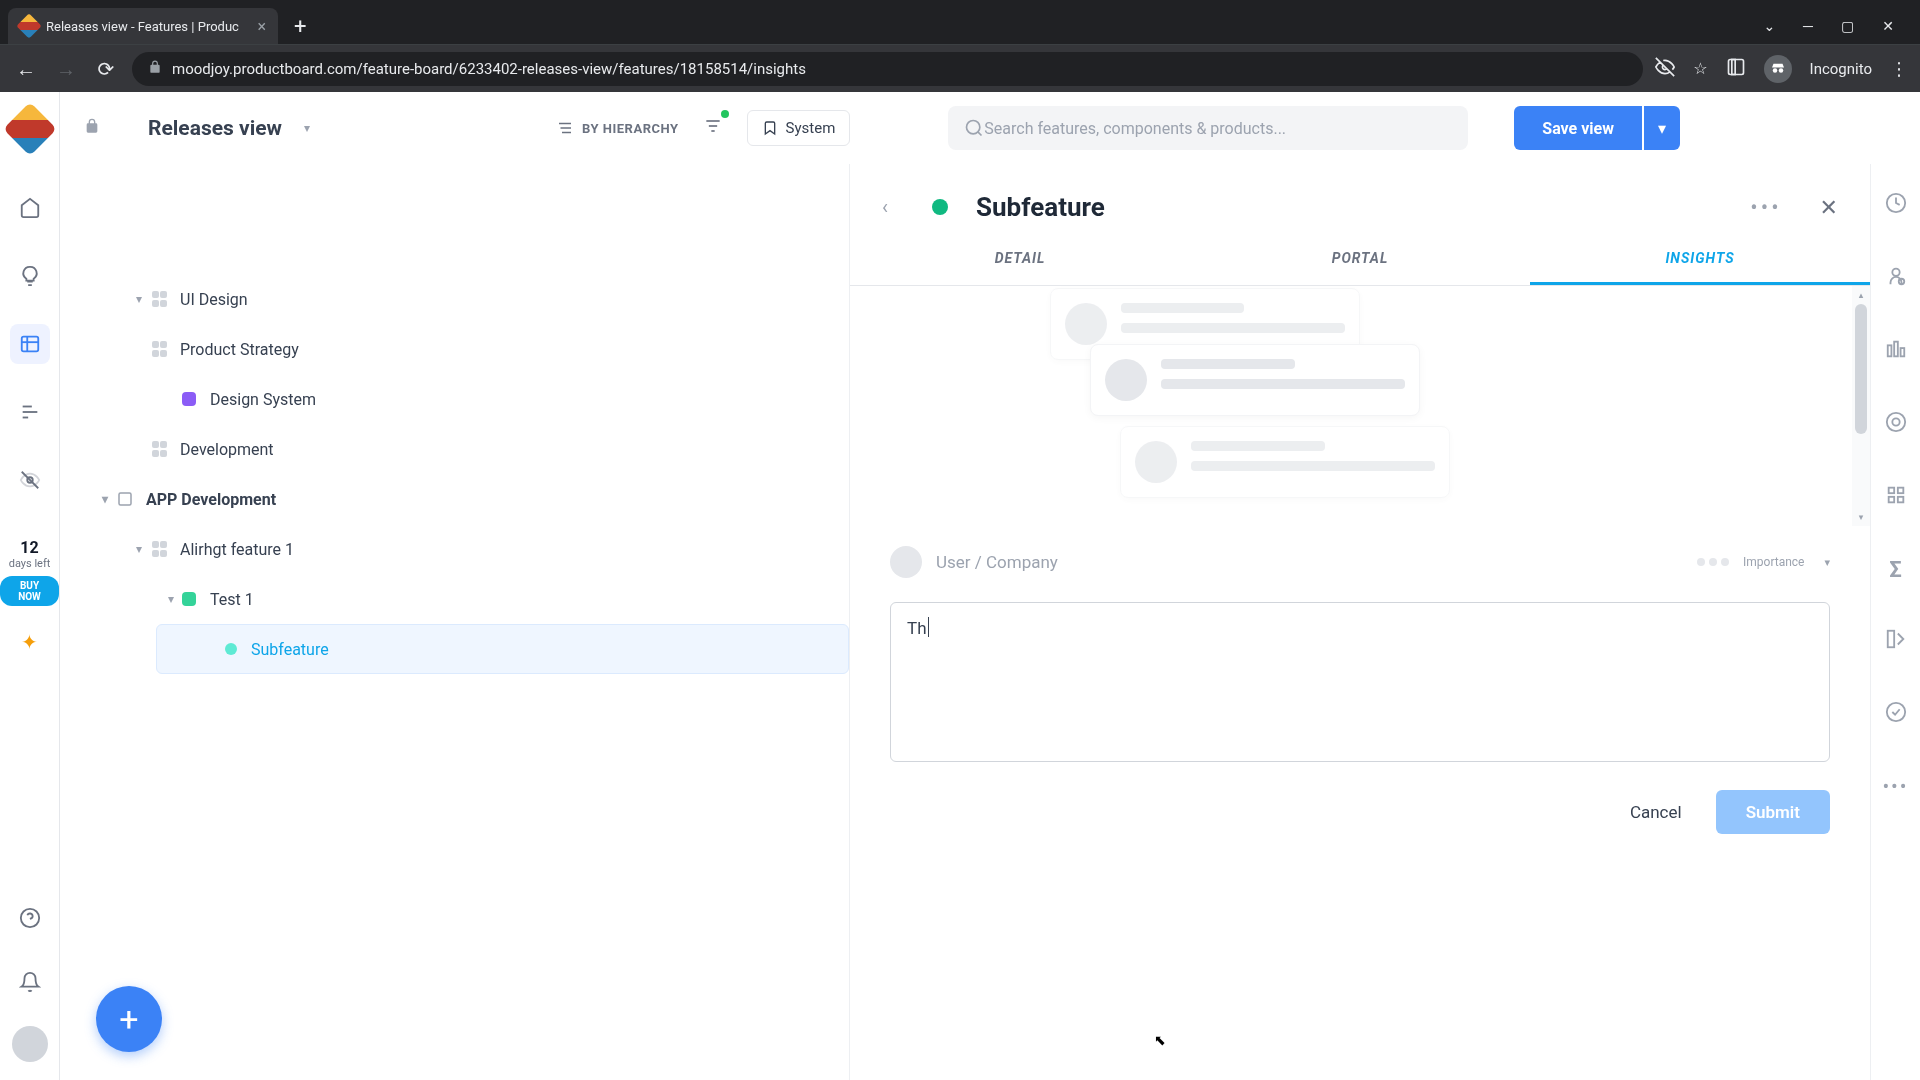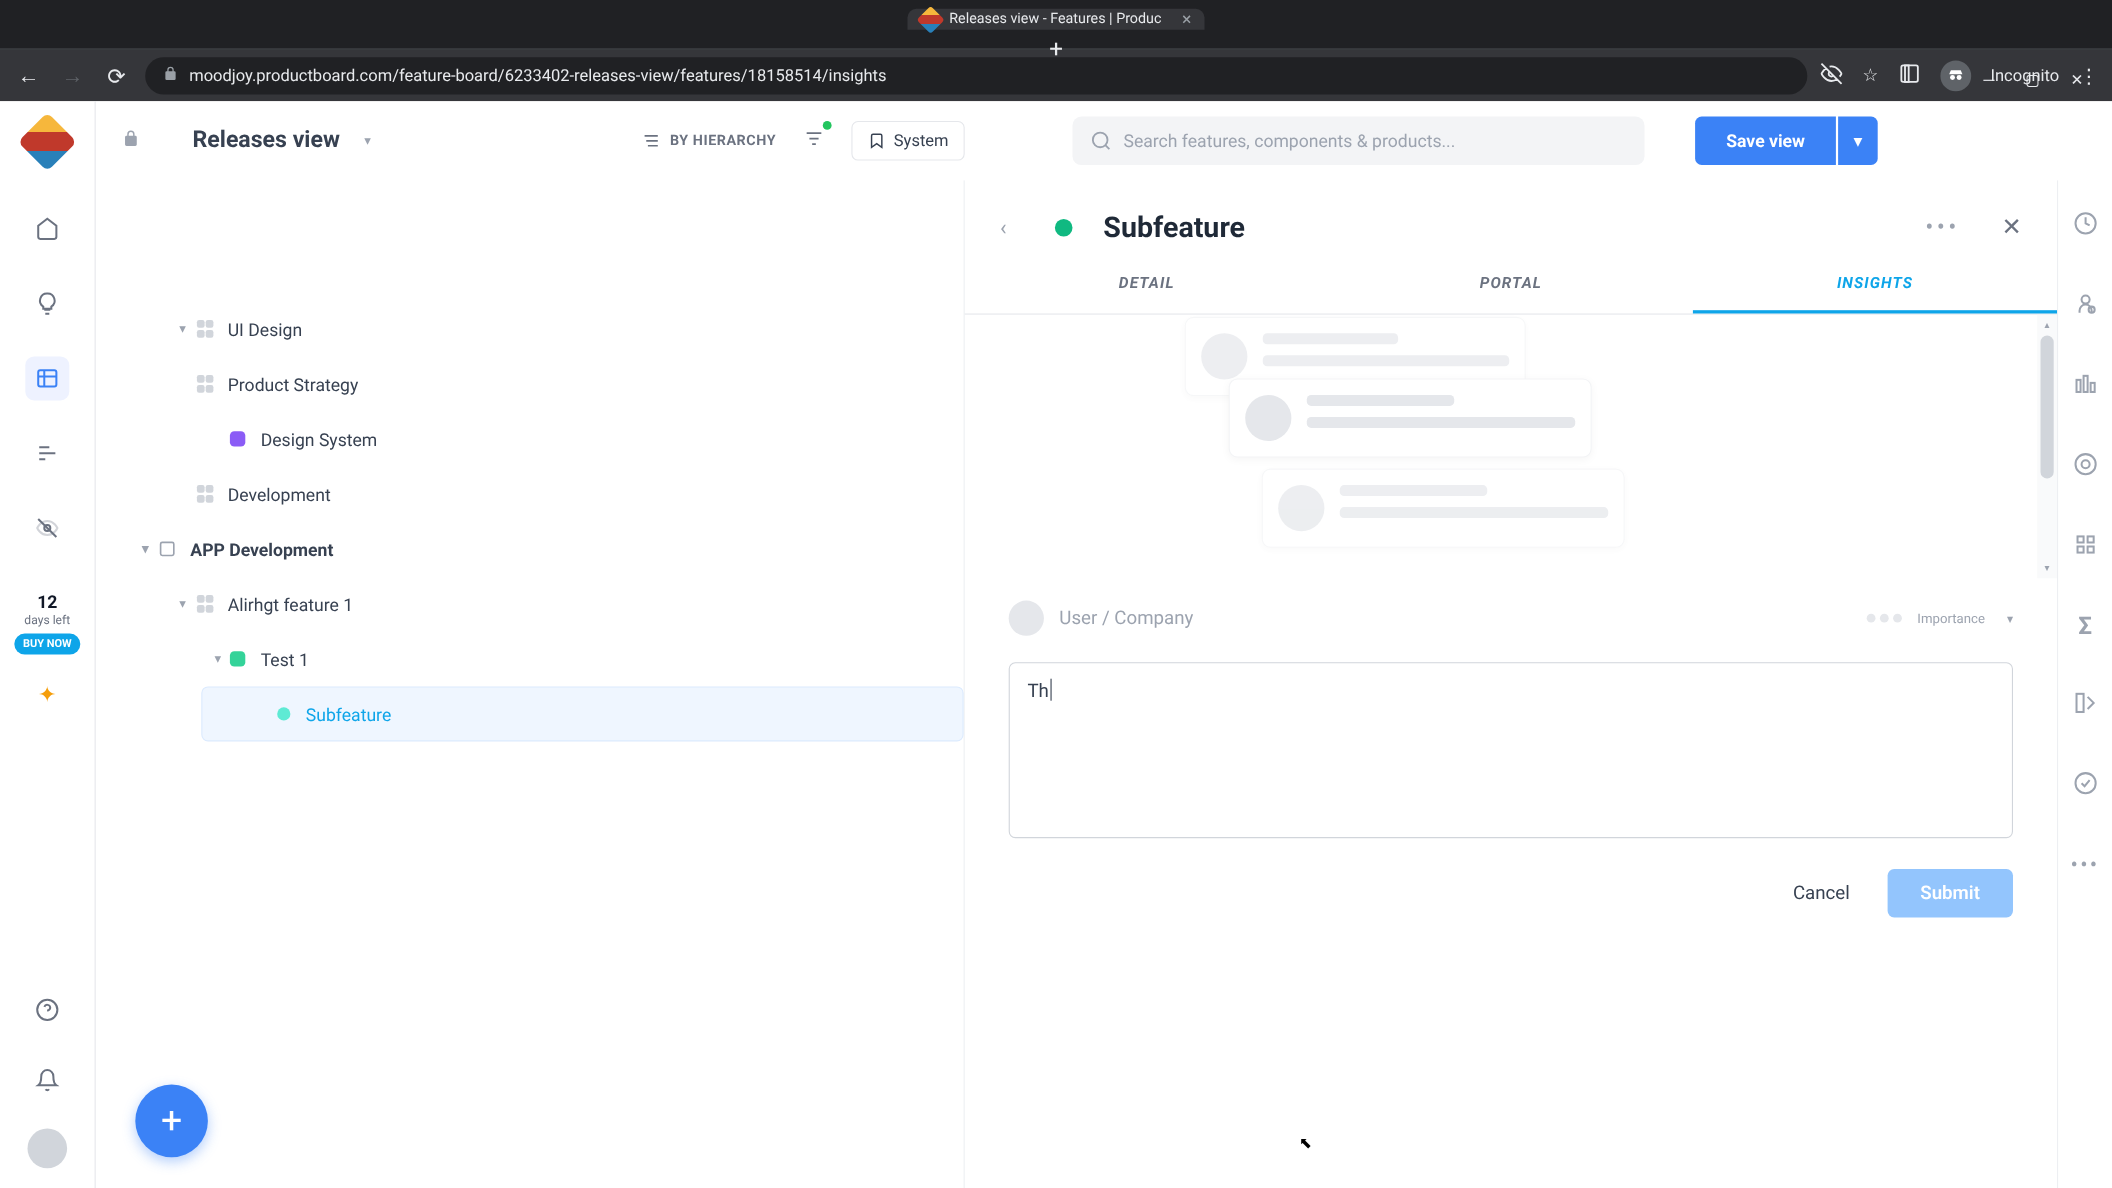--- a/index.html
+++ b/index.html
@@ -1,20 +1,20 @@
 <!DOCTYPE html>
 <html><head>
 <meta charset="utf-8">
 <style>
 * { margin: 0; padding: 0; box-sizing: border-box; font-family: -apple-system, BlinkMacSystemFont, "Segoe UI", Roboto, sans-serif; }
 html, body { width: 1920px; height: 1080px; overflow: hidden; background: #fff; }
 
 
 .browser-chrome { width: 100%; background: #202124; }
-.tab-bar { display: flex; align-items: center; height: 44px; padding: 8px 8px 0 8px; gap: 6px; flex-direction: column; }
+.tab-bar { display: flex; align-items: center; height: 44px; padding: 8px 8px 0 8px; gap: 6px; }
 .tab { display: flex; align-items: center; background: #35363a; border-radius: 8px 8px 0 0; padding: 0 12px; height: 36px; width: 270px; color: #e8eaed; font-size: 13px; gap: 8px; }
 .tab .favicon { width: 18px; height: 18px; }
 .favicon-logo { background: linear-gradient(135deg, #f6b73c 0%, #f6b73c 33%, #c0392b 33%, #c0392b 66%, #2980b9 66%, #2980b9 100%); border-radius: 3px; transform: rotate(45deg); }
 .tab-title { flex: 1; overflow: hidden; white-space: nowrap; text-overflow: ellipsis; }
 .tab-close { color: #9aa0a6; font-size: 16px; cursor: pointer; }
 .new-tab { color: #e8eaed; font-size: 22px; padding: 0 10px; cursor: pointer; }
 .window-controls { margin-left: auto; display: flex; gap: 28px; padding-right: 18px; color: #e8eaed; }
 .window-controls span { cursor: pointer; font-size: 14px; }
 .wc-chevron { font-size: 16px; }
 
@@ -24,21 +24,21 @@
 .url-field { flex: 1; background: #202124; border-radius: 20px; height: 34px; display: flex; align-items: center; padding: 0 16px; color: #e8eaed; font-size: 15px; gap: 10px; }
 .lock-icon { color: #9aa0a6; }
 .addr-icons { display: flex; align-items: center; gap: 18px; color: #e8eaed; }
 .addr-icons > * { cursor: pointer; }
 .incog-avatar { width: 28px; height: 28px; border-radius: 50%; background: #5f6368; display: flex; align-items: center; justify-content: center; }
 .incog-text { font-size: 15px; }
 .kebab { font-size: 18px; }
 
 
 .app { display: flex; width: 100%; height: calc(1080px - 92px); background: #fff; }
-.left-rail { width: 87px; border-right: 1px solid #e5e7eb; display: flex; flex-direction: column; align-items: center; padding: 18px 0; gap: 0; position: relative; }
+.left-rail { width: 60px; border-right: 1px solid #e5e7eb; display: flex; flex-direction: column; align-items: center; padding: 18px 0; gap: 0; position: relative; }
 .left-rail .logo { width: 38px; height: 38px; margin-bottom: 40px; }
 .rail-icon { width: 40px; height: 40px; display: flex; align-items: center; justify-content: center; color: #6b7280; border-radius: 8px; cursor: pointer; margin-bottom: 28px; }
 .rail-icon.active { background: #eef2ff; color: #3b82f6; }
 .rail-icon svg { width: 22px; height: 22px; }
 .trial-box { margin-top: 10px; text-align: center; font-size: 11px; color:#6b7280; }
 .trial-box .days { font-size: 16px; font-weight: 700; color:#111827;}
 .buy-btn { margin-top: 6px; background: #0ea5e9; color:#fff; font-size:10px; font-weight:700; padding:4px 8px; border-radius: 12px; cursor:pointer; }
 .spark { margin-top: 24px; color:#f59e0b; font-size:20px;}
 .bottom-rail { margin-top: auto; display:flex; flex-direction:column; align-items:center; gap: 24px; }
 .avatar-circle { width:36px; height:36px; border-radius:50%; background:#d1d5db; }
@@ -46,21 +46,21 @@
 .main { flex:1; display:flex; flex-direction:column; position:relative;}
 .topbar { height: 72px; display:flex; align-items:center; padding: 0 24px; gap: 18px; }
 .lock-small { color:#9ca3af; }
 .view-name { font-size: 21px; font-weight:700; color:#374151;margin-left:30px; }
 .chev-small { color:#9ca3af; font-size:12px; margin-left:4px;}
 .spacer { flex:1; }
 .byhier { display:flex; gap:8px; align-items:center; color:#6b7280; font-weight:700; font-size:13px; letter-spacing:0.5px; cursor:pointer;}
 .filter-icon { position:relative; color:#6b7280; cursor:pointer; padding:6px;}
 .filter-dot { position:absolute; top:0; right:0; width:8px; height:8px; background:#22c55e; border-radius:50%;}
 .status-chip { display:flex; align-items:center; gap:8px; border:1px solid #e5e7eb; border-radius:6px; padding:8px 14px; color:#374151; font-size:15px; cursor:pointer;}
-.search-box { flex: 0 0 520px; display:flex; align-items:center; gap:10px; background:#f3f4f6; border-radius:8px; padding:0 16px; height:44px; color:#9ca3af; font-size:16px; margin-left: 80px;}
+.search-box { flex: 0 0 520px; display:flex; align-items:center; background:#f3f4f6; border-radius:8px; padding:0 16px; height:44px; color:#9ca3af; font-size:16px; margin-left: 80px;}
 .save-btn-wrap { display:flex; margin-left: 28px;}
 .save-btn { background:#3b82f6; color:#fff; font-weight:700; padding: 0 28px; height:44px; border-radius:6px 0 0 6px; display:flex; align-items:center; font-size:16px; cursor:pointer;}
 .save-caret { background:#3b82f6; color:#fff; width:36px; height:44px; display:flex;align-items:center;justify-content:center; border-radius:0 6px 6px 0; margin-left:2px; cursor:pointer;}
 
 .body-row { flex:1; display:flex; }
 .tree-col { width: 790px; border-right: 1px solid #edeff2; padding-top: 110px; position:relative;}
 .tree-row { display:flex; align-items:center; height:50px; font-size:16px; color:#374151; cursor:pointer;}
 .caret { width:22px; color:#9ca3af; font-size:12px; text-align:center;}
 .sq-icon { width:18px; height:18px; display:flex; align-items:center; justify-content:center; flex-wrap:wrap; gap:1px; margin-right:12px;}
 .sq-icon span { width:7px; height:7px; background:#d1d5db; border-radius:2px;}

